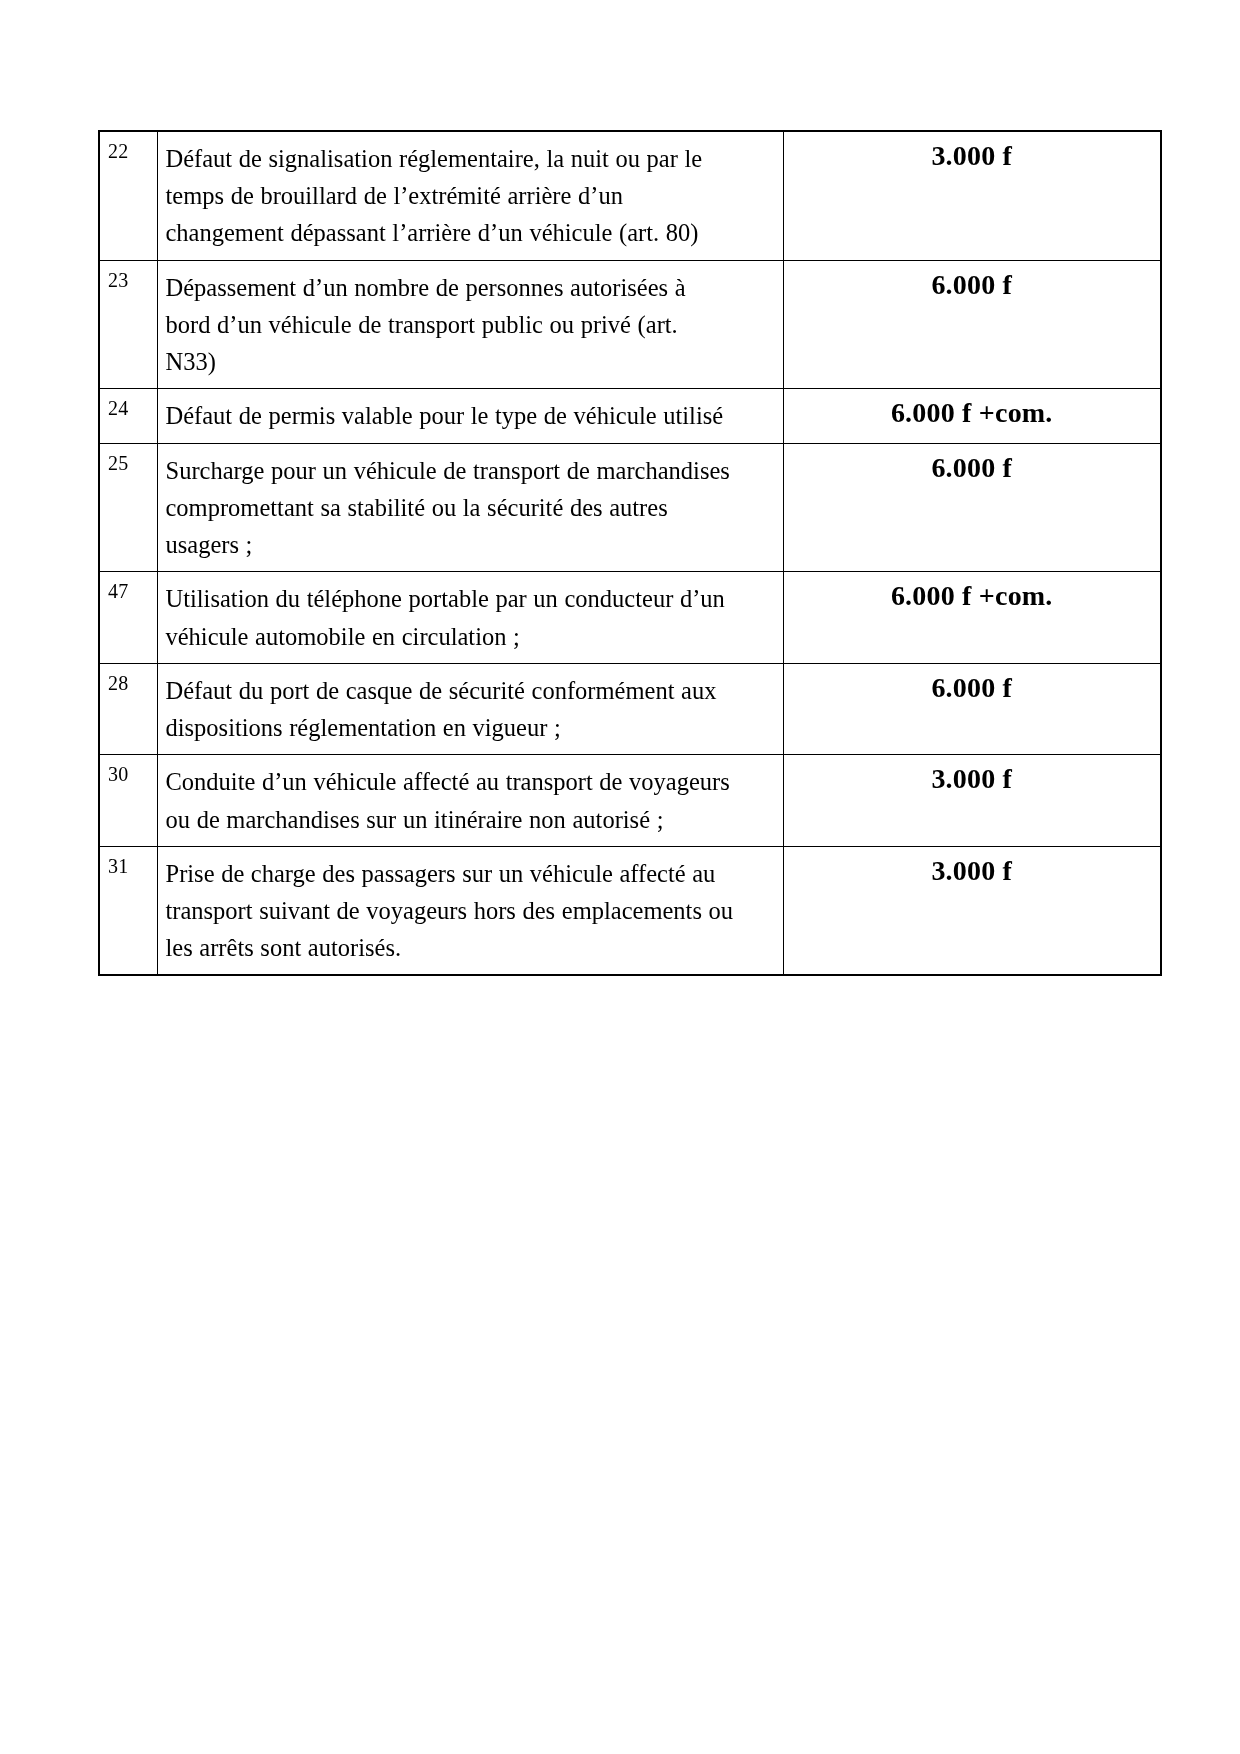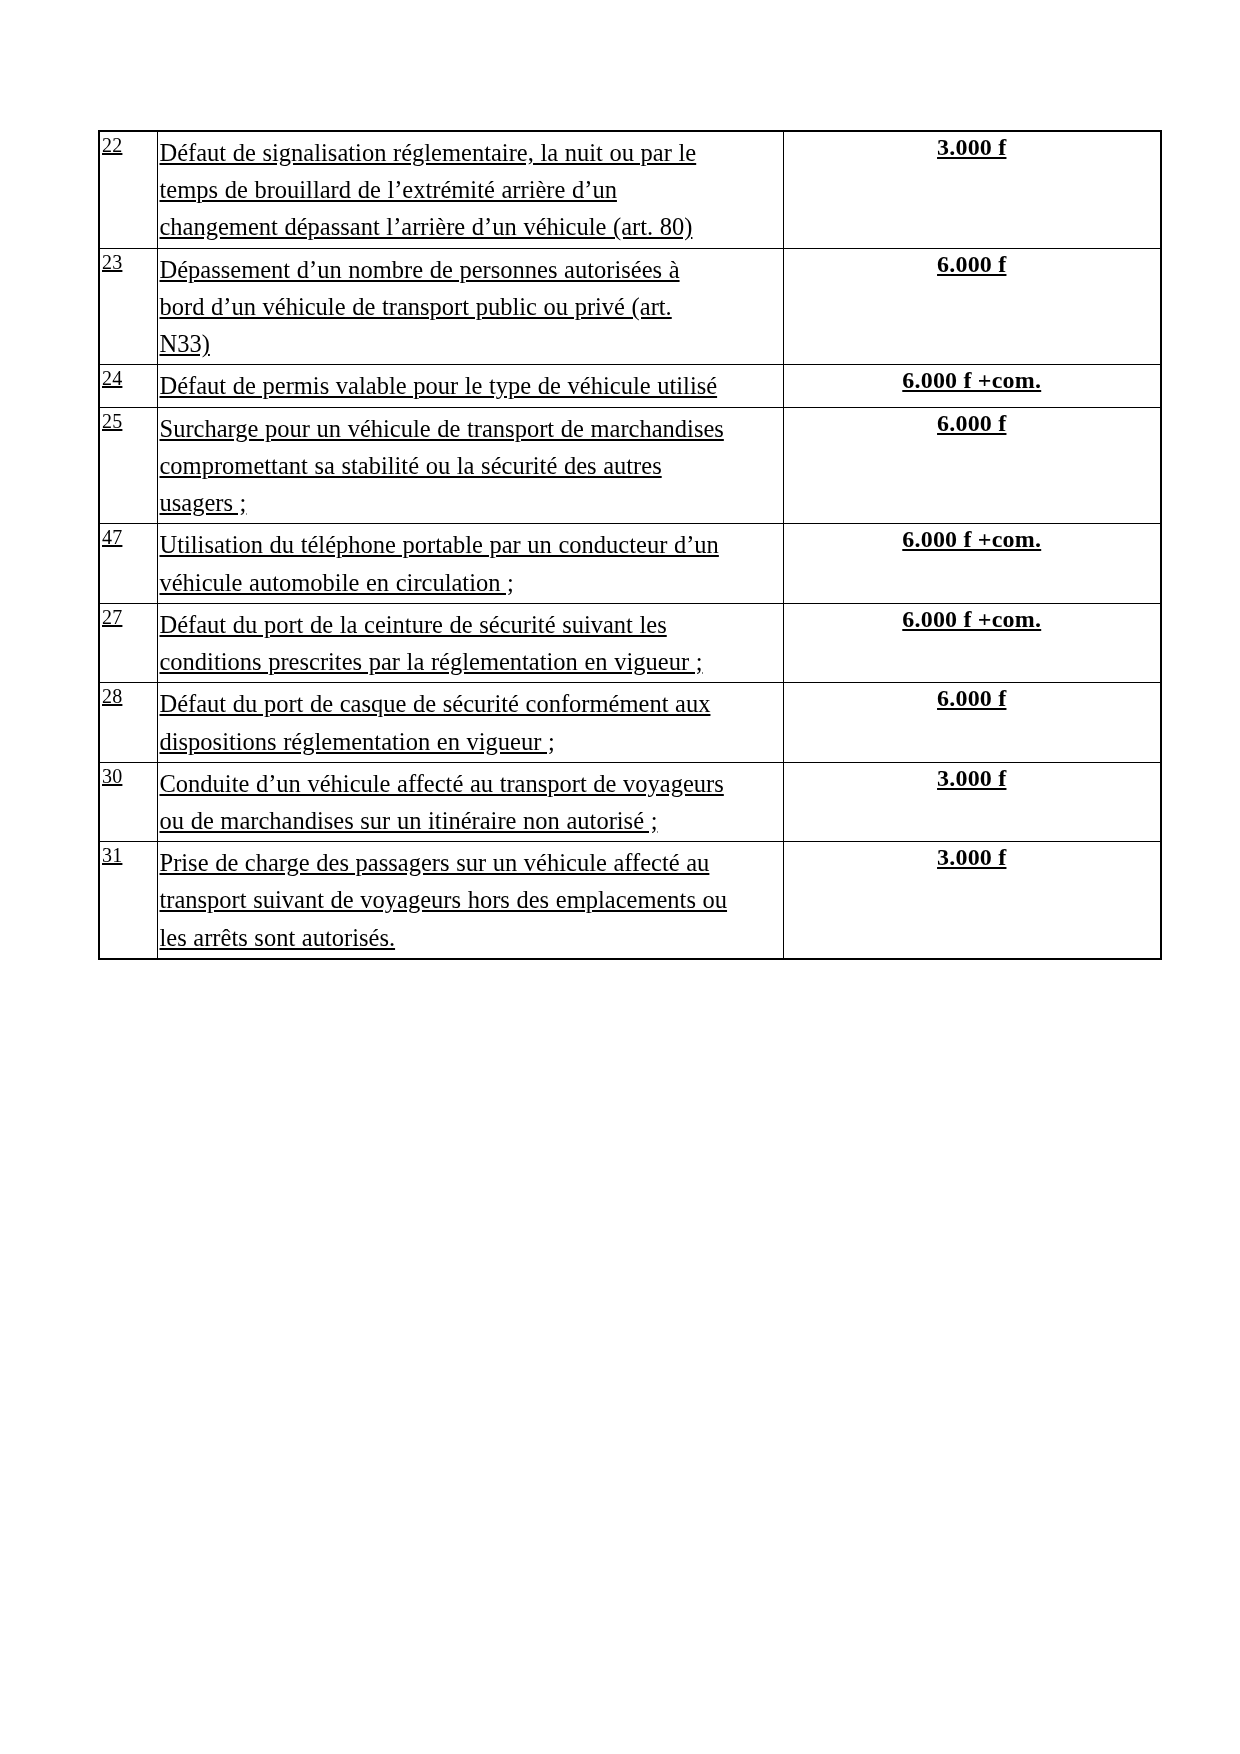--- a/index.html
+++ b/index.html
@@ -27,39 +27,38 @@
     table-layout: fixed;
     border: 2.5px solid #000;
   }
   table.offence-table col.col-num    { width: 58px; }
   table.offence-table col.col-desc   { width: 626px; }
   table.offence-table col.col-amount { width: 378px; }
 
   table.offence-table td {
     border: 1.6px solid #000000;
     vertical-align: top;
-    padding: 2px;
-    text-decoration: underline;
+    padding: 8px;
   }
   td.cell-num {
     padding: 6px 0 0 8px;
     font-size: 20px;
     line-height: 1.1;
     vertical-align: top;
     letter-spacing: 0.2px;
   }
   td.cell-desc {
     padding: 13px 12px 13px 18px;
     font-size: 24.5px;
     line-height: 1.52;
     vertical-align: top;
     word-spacing: 0.5px;
   }
   td.cell-amount {
-    font-size: 24px;
+    font-size: 28px;
     font-weight: bold;
     text-align: center;
     vertical-align: middle;
     padding: 6px 10px;
     letter-spacing: 0.2px;
     white-space: nowrap;
   }
   .desc-line { display: block; }
 </style>
 </head>
@@ -109,28 +108,20 @@
         </tr>
         <tr>
           <td class="cell-num">47</td>
           <td class="cell-desc">
             <span class="desc-line">Utilisation du téléphone portable par un conducteur d’un</span>
             <span class="desc-line">véhicule automobile en circulation ;</span>
           </td>
           <td class="cell-amount">6.000 f +com.</td>
         </tr>
         <tr>
-          <td class="cell-num">27</td>
-          <td class="cell-desc">
-            <span class="desc-line">Défaut du port de la ceinture de sécurité suivant les</span>
-            <span class="desc-line">conditions prescrites par la réglementation en vigueur ;</span>
-          </td>
-          <td class="cell-amount">6.000 f +com.</td>
-        </tr>
-        <tr>
           <td class="cell-num">28</td>
           <td class="cell-desc">
             <span class="desc-line">Défaut du port de casque de sécurité conformément aux</span>
             <span class="desc-line">dispositions réglementation en vigueur ;</span>
           </td>
           <td class="cell-amount">6.000 f</td>
         </tr>
         <tr>
           <td class="cell-num">30</td>
           <td class="cell-desc">

